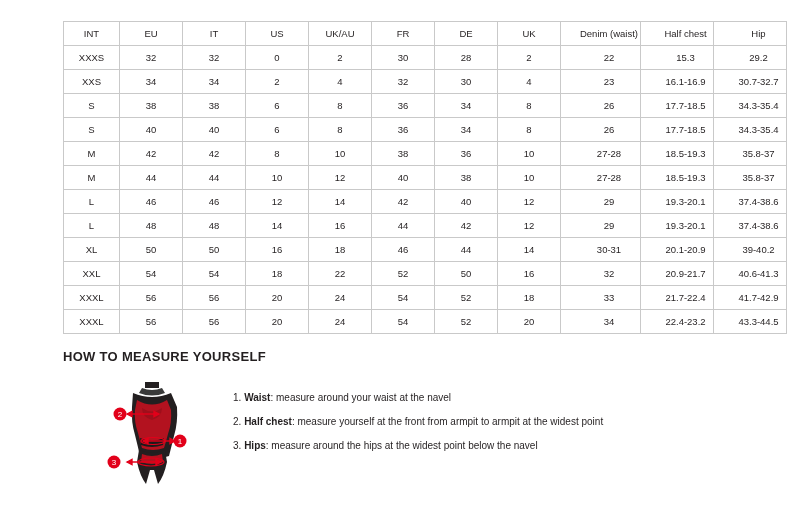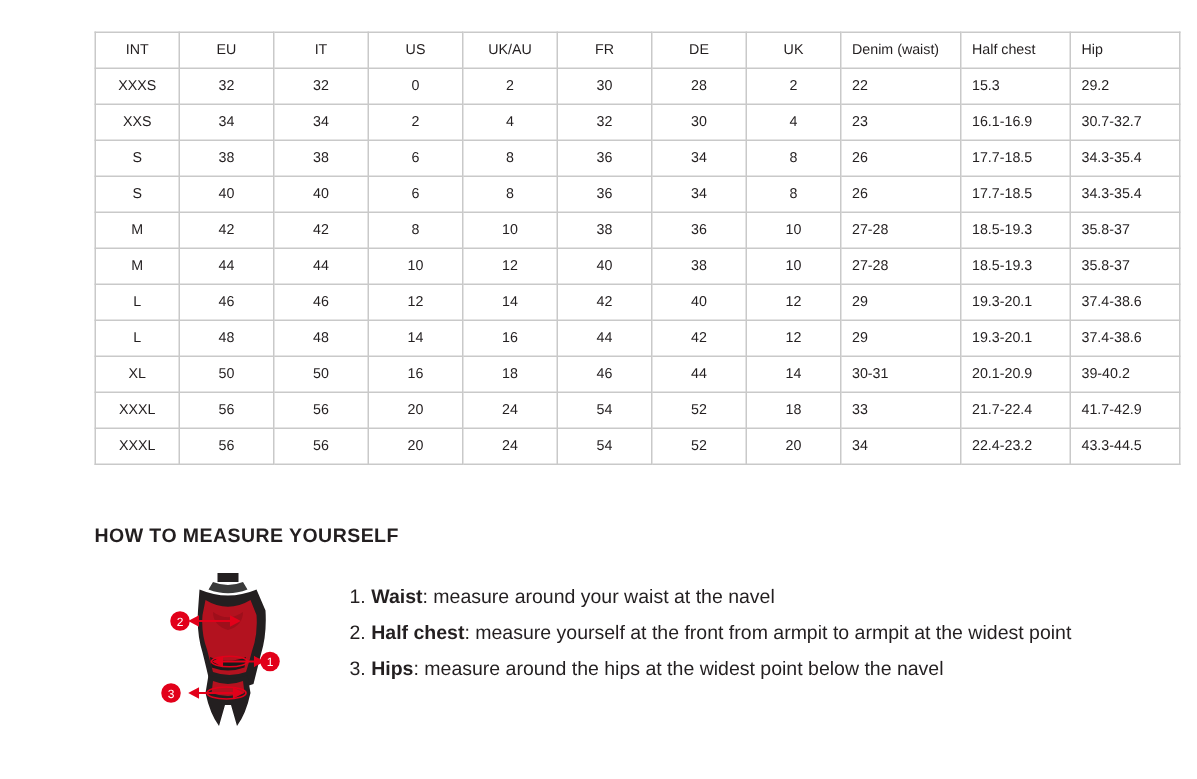--- a/index.html
+++ b/index.html
@@ -50,22 +50,22 @@
   }
   
   table.size-table col.c-int    { width: 56px; }
   table.size-table col.c-std    { width: 63px; }
   table.size-table col.c-denim  { width: 80px; }
   table.size-table col.c-chest  { width: 73px; }
   table.size-table col.c-hip    { width: 73px; }
 
   table.size-table td.left,
   table.size-table th.left {
-    text-align: left;
-    padding-left: 7px;
+    text-align: center;
+    padding-left: 17px;
     margin-left: 45px;
   }
 
   
   .howto {
     position: absolute;
     left: 63px;
     top: 349px;
     width: 700px;
   }
@@ -87,21 +87,21 @@
     width: 130px;
     height: 130px;
   }
   .steps {
     position: absolute;
     left: 170px;
     top: 14px;
     width: 520px;
   }
   .step {
-    font-size: 13px;
+    font-size: 10px;
     color: #231f20;
     margin-bottom: 13px;
     line-height: 11px;
   }
   .step b { font-weight: bold; }
   .step .num { font-weight: normal; }
 </style>
 </head>
 <body>
 
@@ -247,20 +247,33 @@
           <td>50</td>
           <td>50</td>
           <td>16</td>
           <td>18</td>
           <td>46</td>
           <td>44</td>
           <td>14</td>
           <td class="left">30-31</td>
           <td class="left">20.1-20.9</td>
           <td class="left">39-40.2</td>
+        </tr>
+        <tr>
+          <td>XXL</td>
+          <td>54</td>
+          <td>54</td>
+          <td>18</td>
+          <td>22</td>
+          <td>52</td>
+          <td>50</td>
+          <td>16</td>
+          <td class="left">32</td>
+          <td class="left">20.9-21.7</td>
+          <td class="left">40.6-41.3</td>
         </tr>
         <tr>
           <td>XXXL</td>
           <td>56</td>
           <td>56</td>
           <td>20</td>
           <td>24</td>
           <td>54</td>
           <td>52</td>
           <td>18</td>

